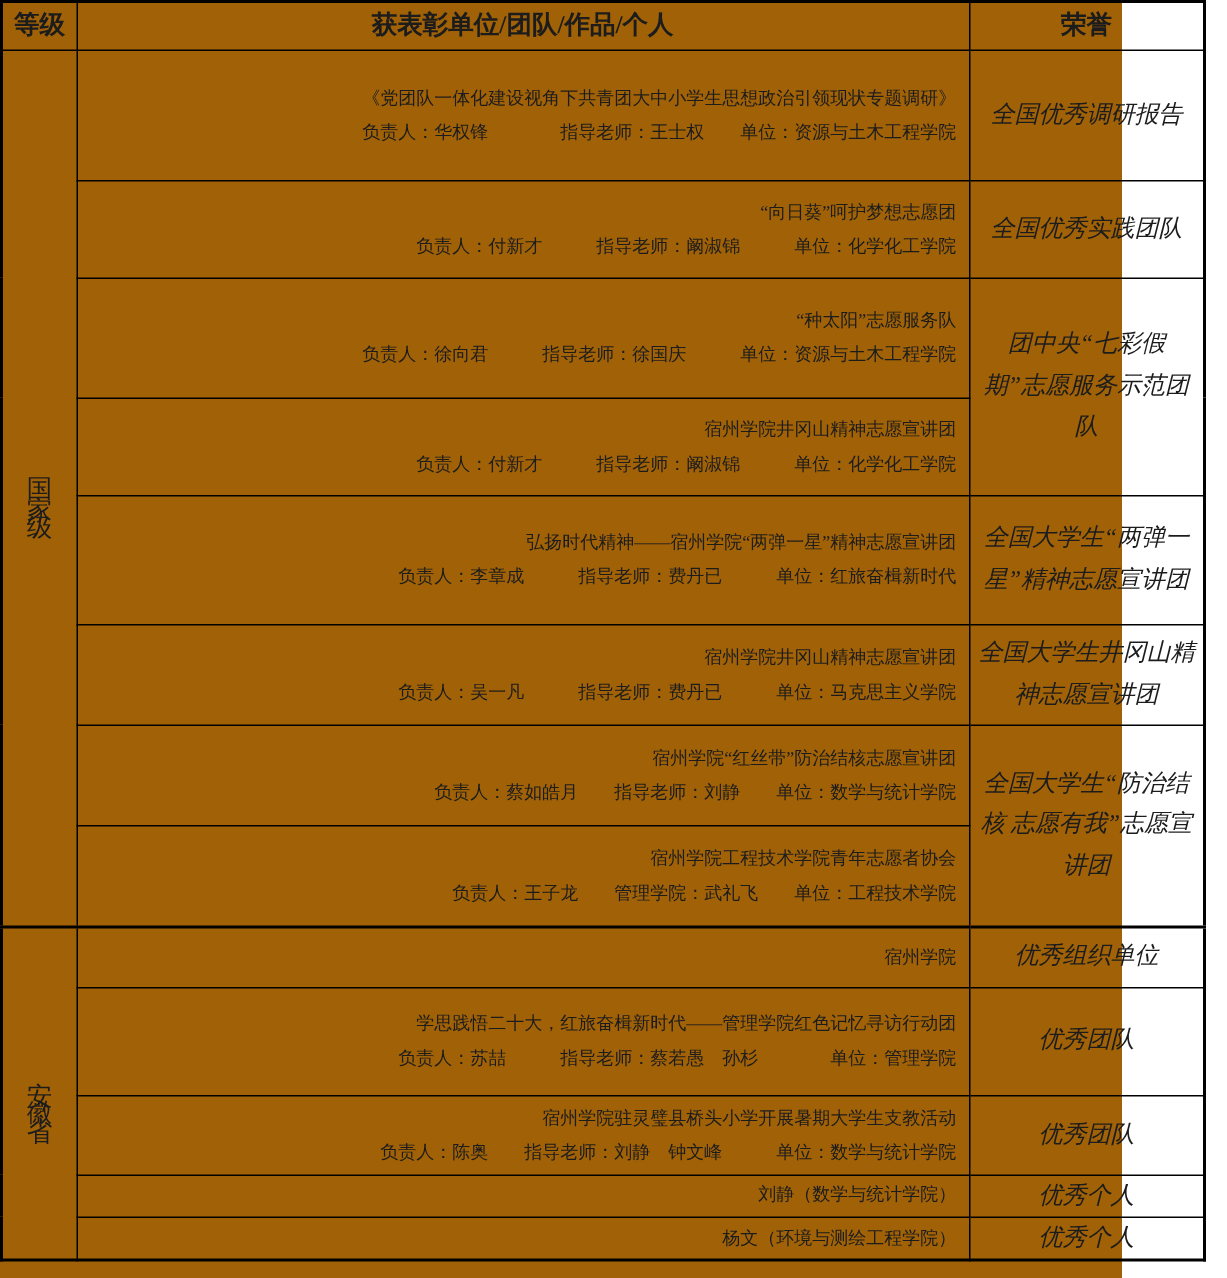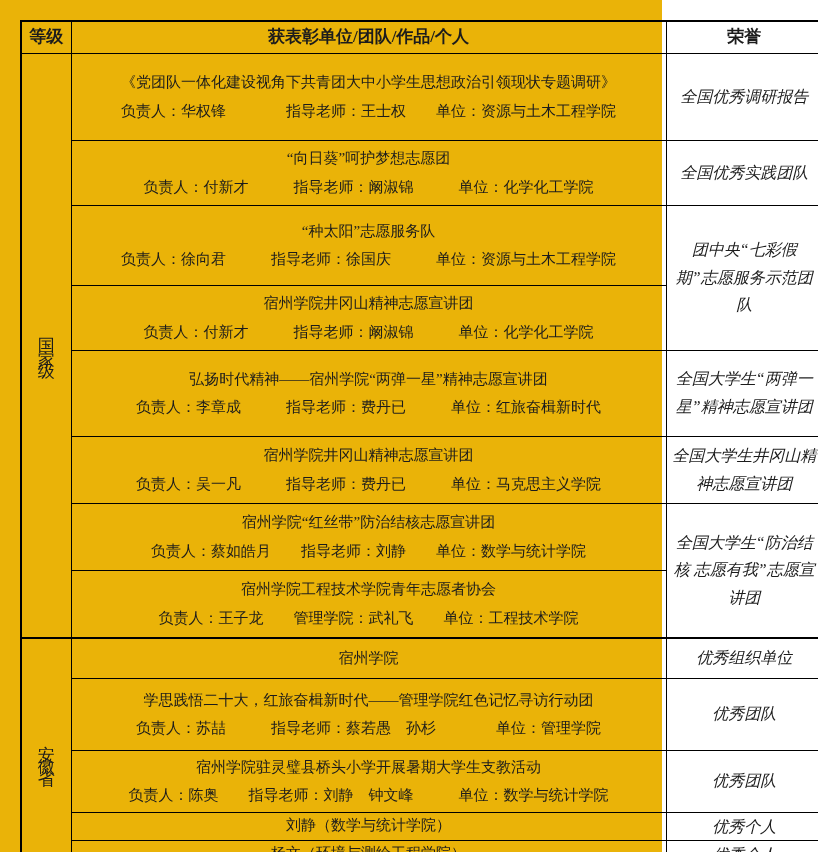--- a/index.html
+++ b/index.html
@@ -4,21 +4,21 @@
 <style>
   * { box-sizing: border-box; margin: 0; padding: 0; }
   html, body { background: #ffffff; }
   body {
     font-family: "Liberation Serif", "DejaVu Serif", serif;
     color: #1c1c1c;
     width: 818px;
     height: 852px;
     overflow: hidden;
   }
-  .page { padding: 20px; width: 662px; height: 852px; background: #eab308; }
+  .page { padding: 0; width: 748px; height: 852px; background: #a16207; }
   table.awards {
     border-collapse: collapse;
     table-layout: fixed;
     width: 802px;
     border: 2px solid #000;
   }
   col.c-level { width: 50px; }
   col.c-unit  { width: 595px; }
   col.c-honor { width: 157px; }
   th, td {
@@ -36,22 +36,22 @@
   td.level { text-align: center; }
   .vtext {
     writing-mode: vertical-rl;
     text-orientation: upright;
     letter-spacing: 0.75em;
     font-size: 17px;
     font-weight: normal;
     display: inline-block;
   }
   td.unit {
-    font-size: 15px;
-    text-align: center;
+    font-size: 12px;
+    text-align: right;
     line-height: 1.9;
     padding: 2px 8px;
   }
   td.honor {
     font-size: 16px;
     text-align: center;
     line-height: 1.72;
     padding: 2px 5px;
     font-style: italic;
   }

